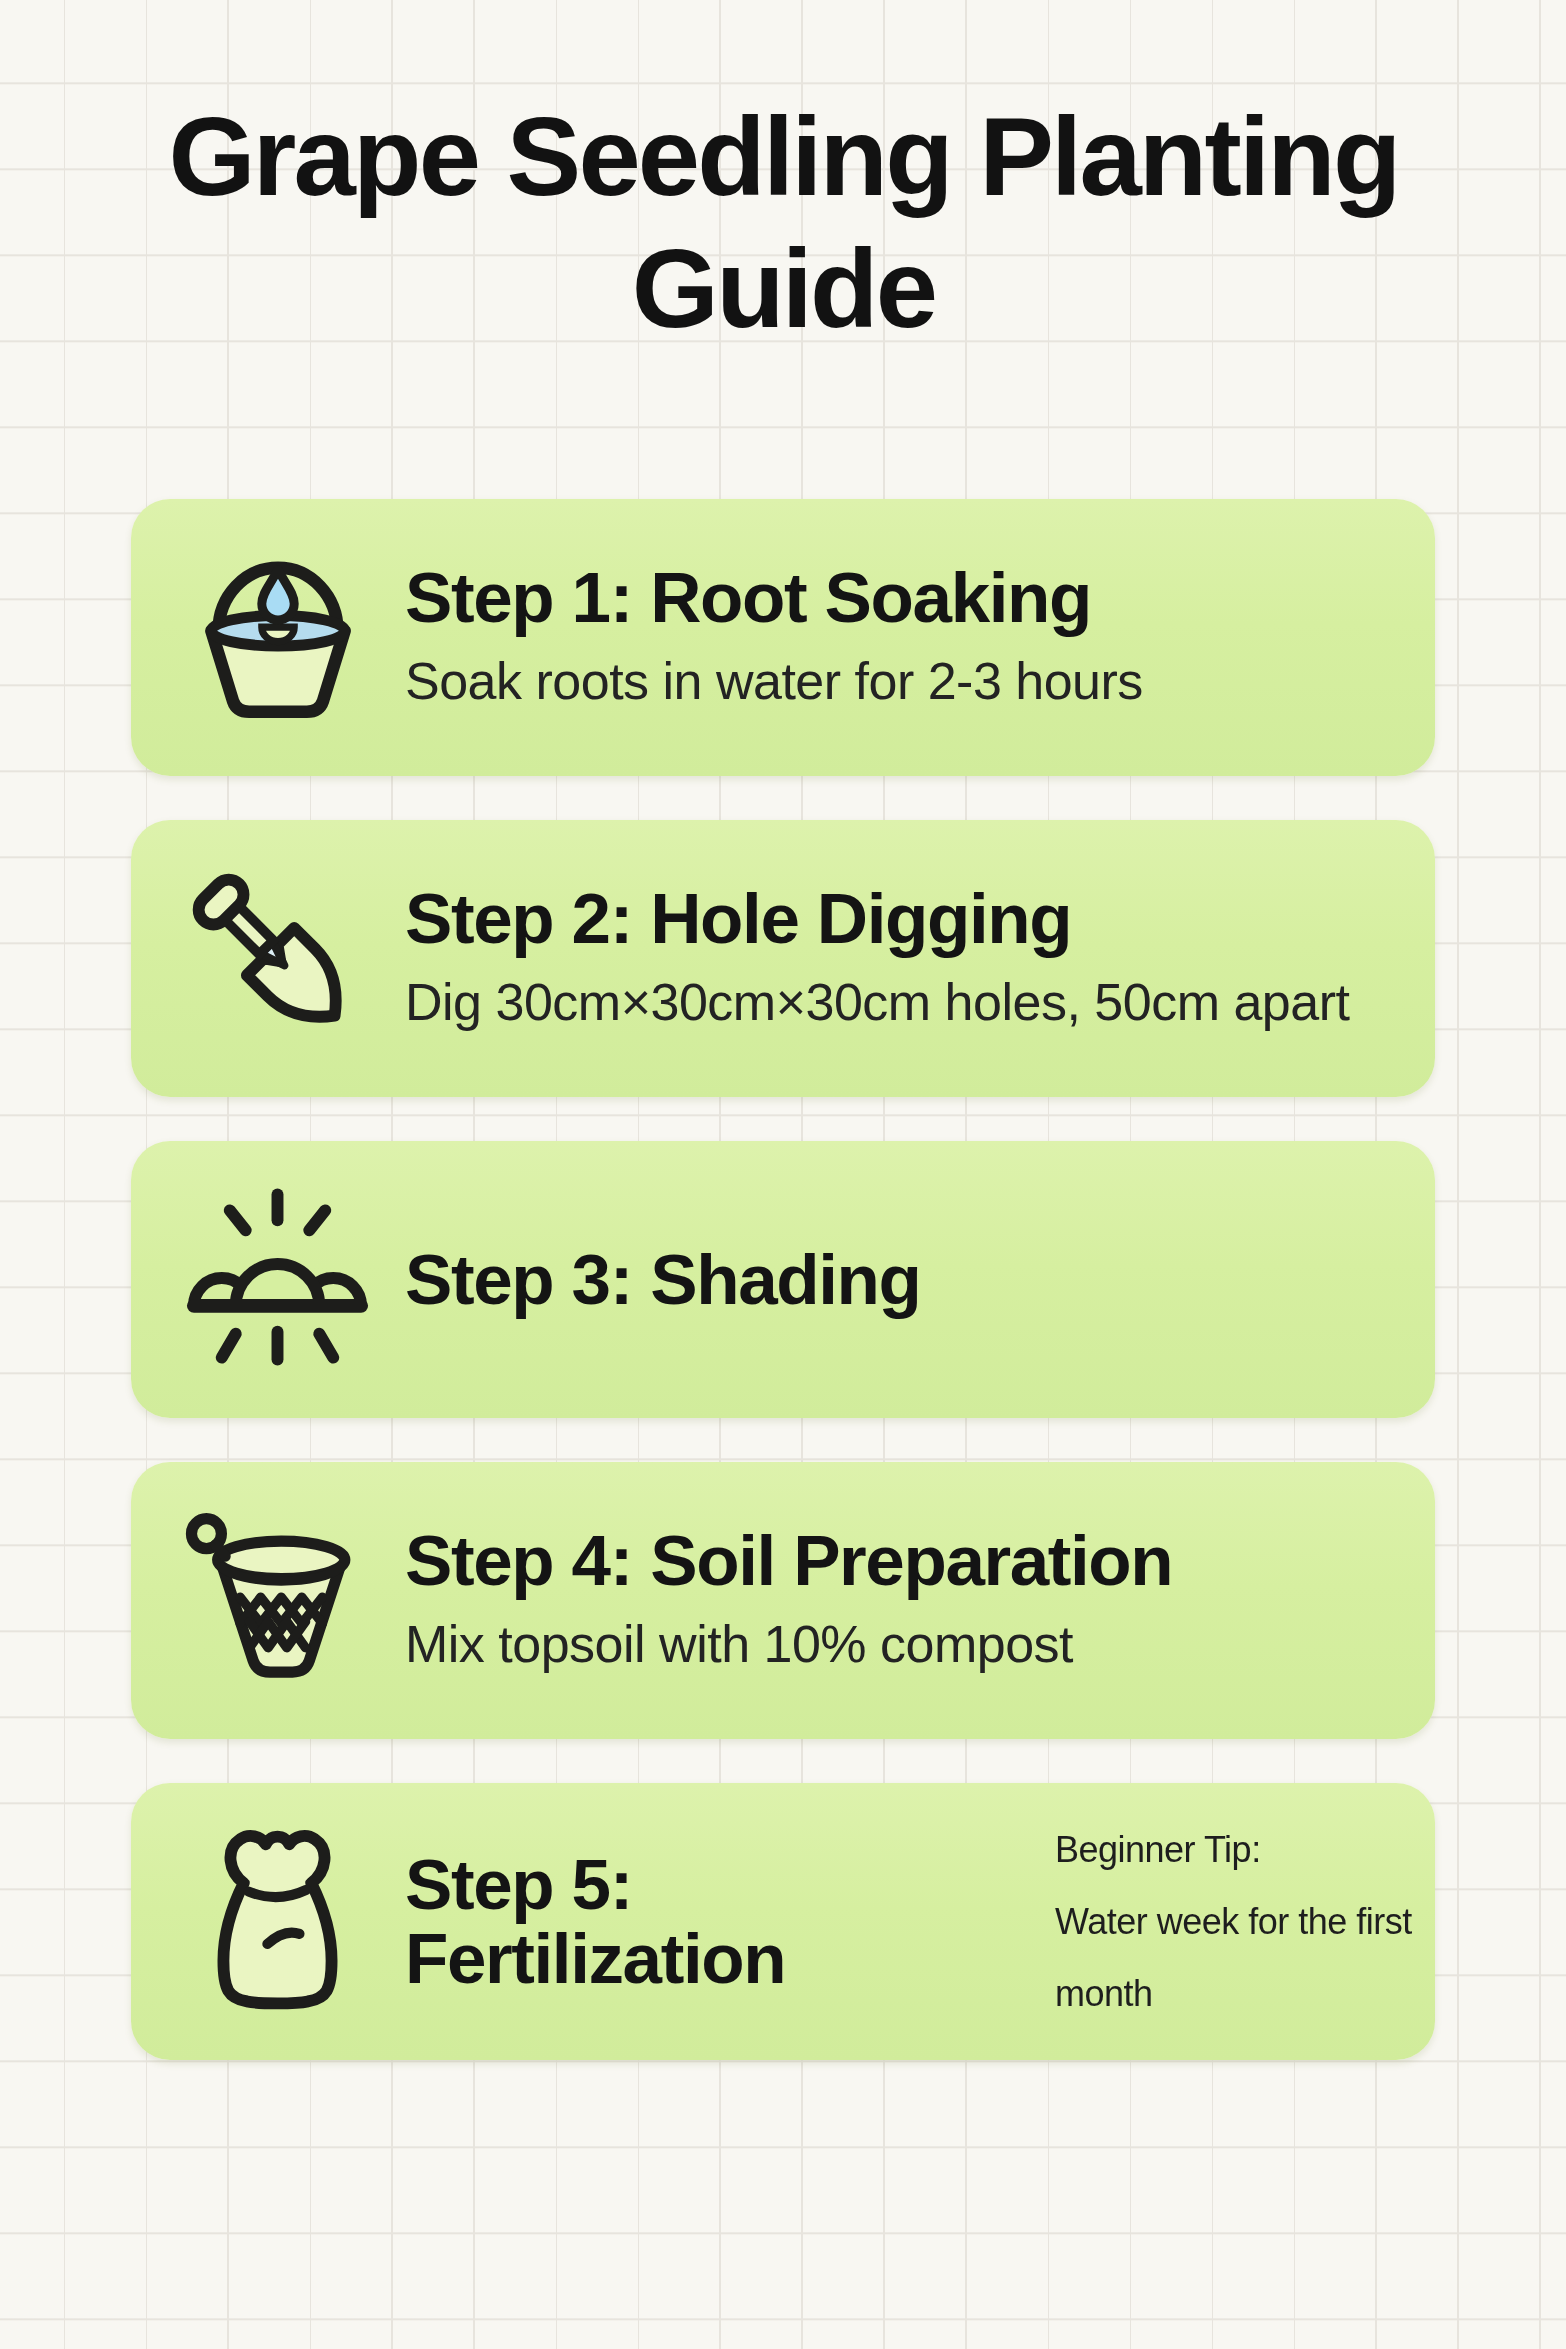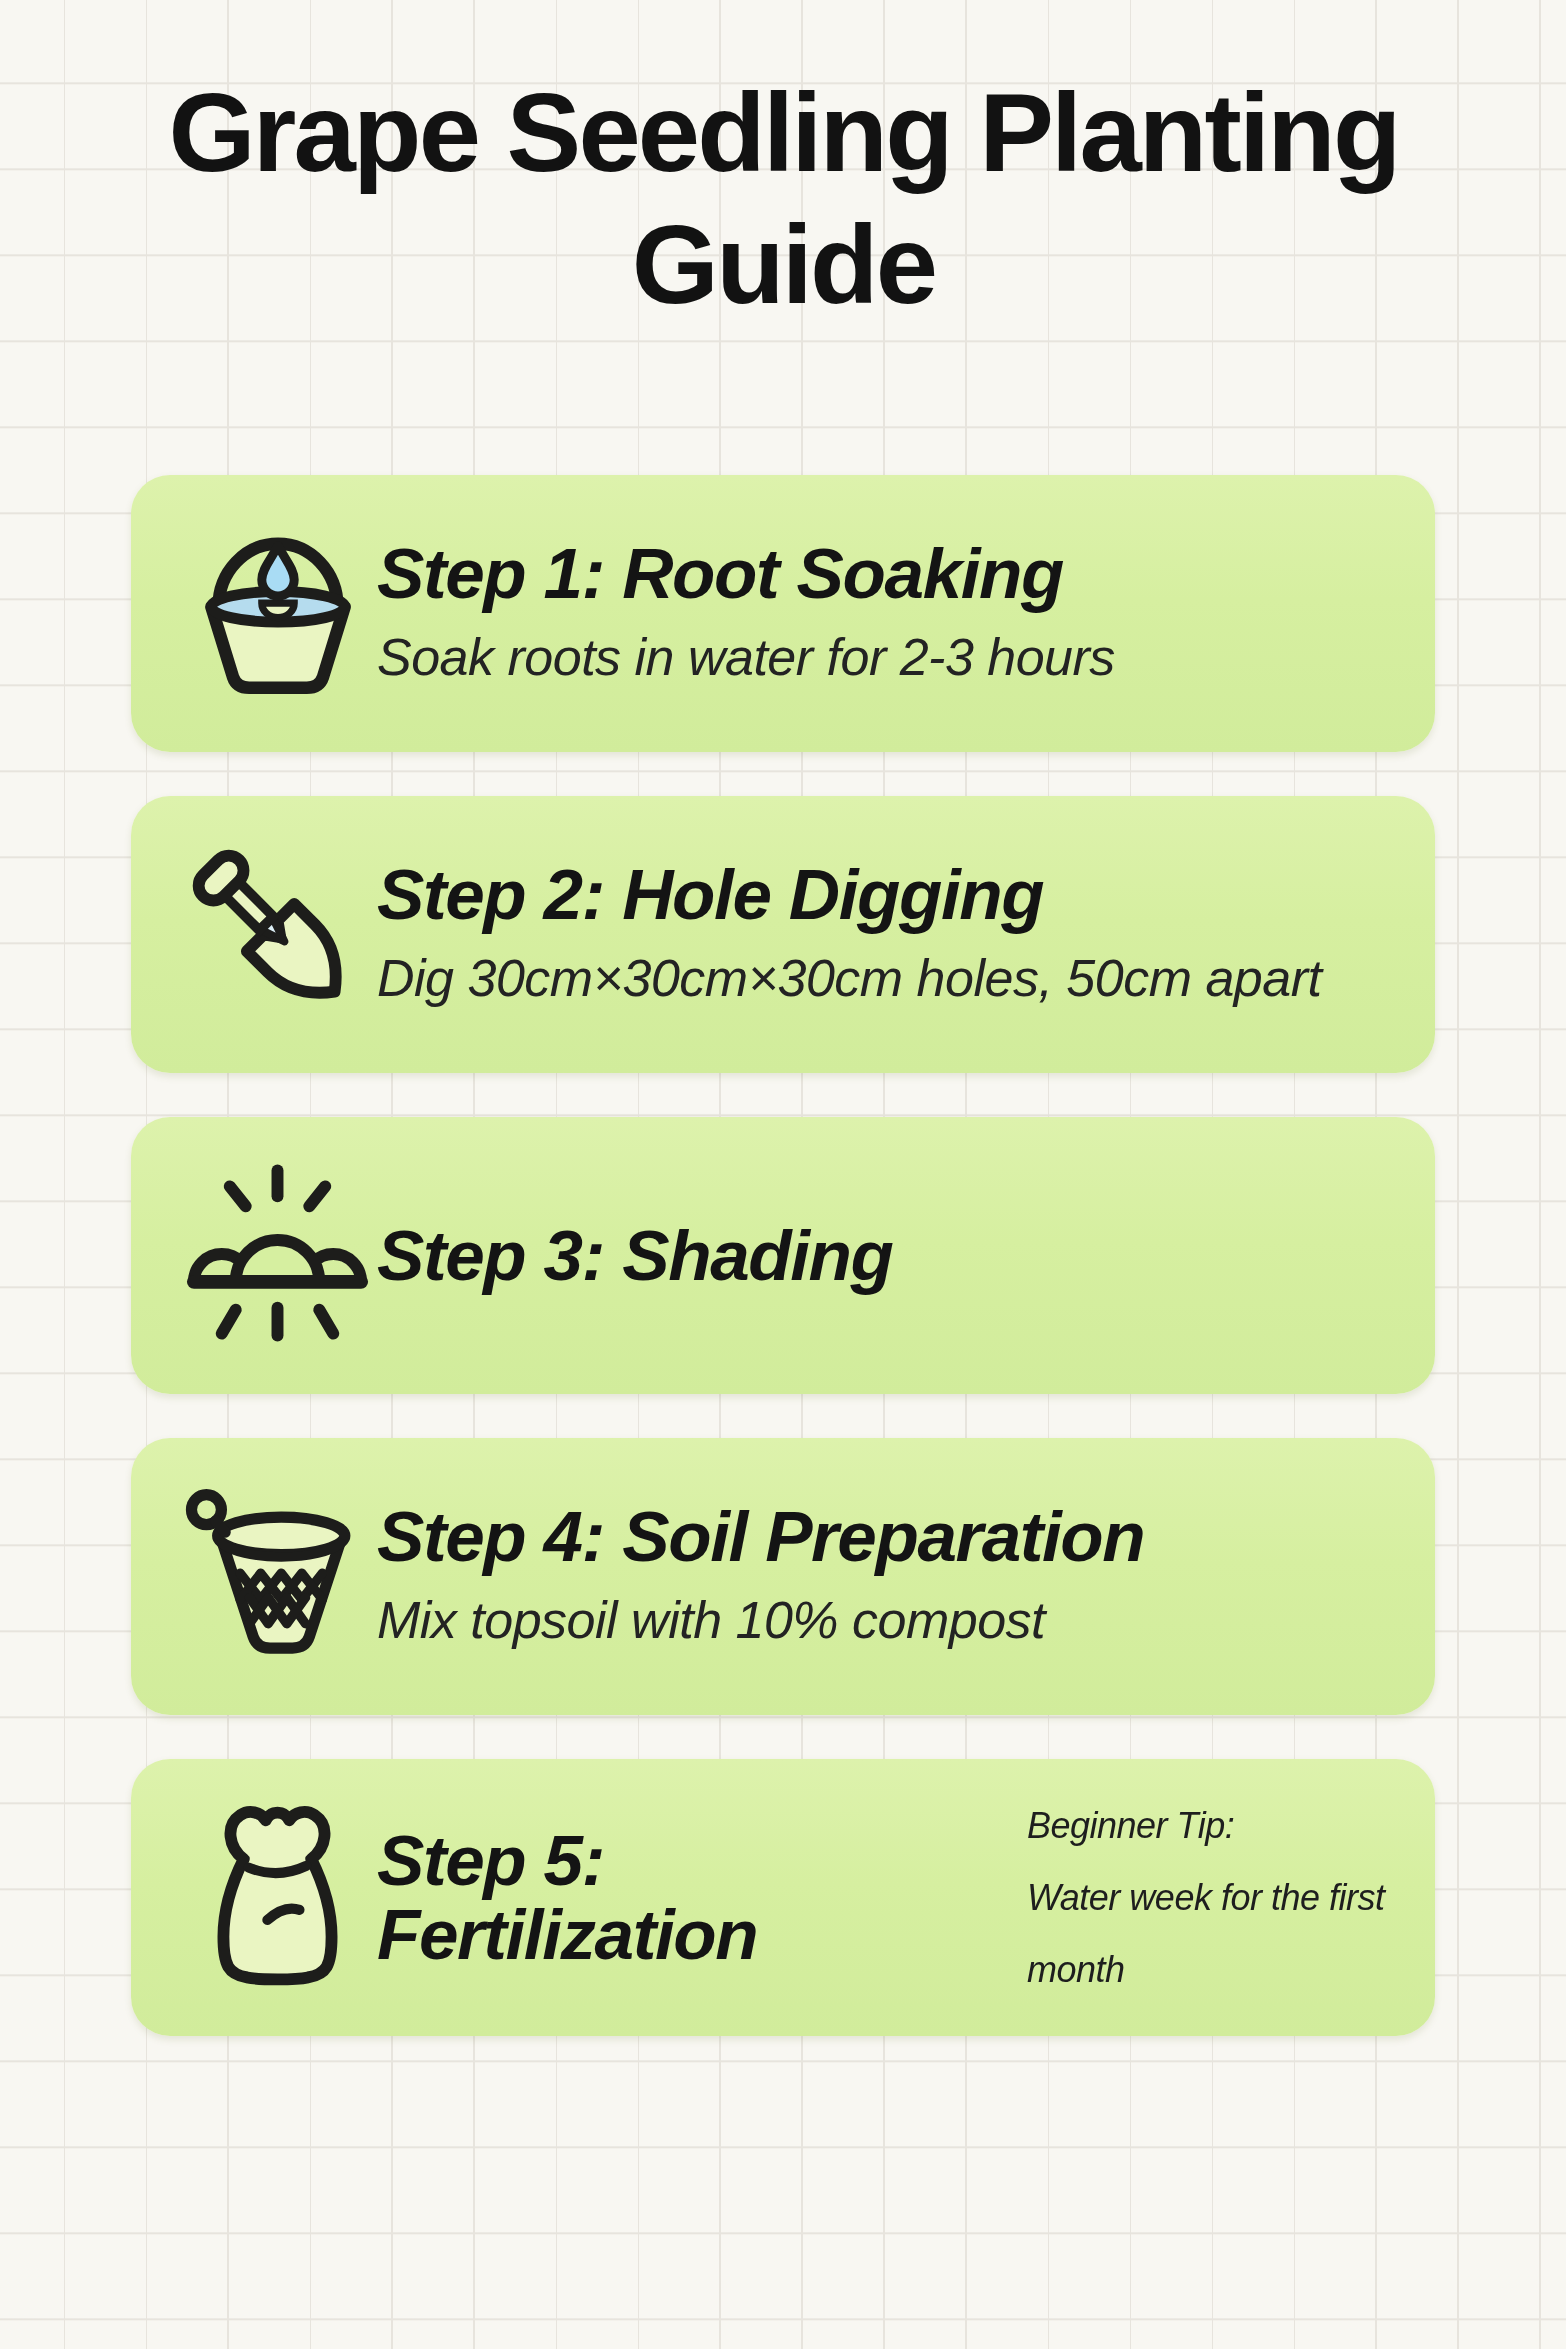--- a/index.html
+++ b/index.html
@@ -24,21 +24,21 @@
     margin:0 auto;
     background-color:var(--page-bg);
     background-image:
       linear-gradient(to right, var(--grid-line) 1.9px, transparent 1.9px),
       linear-gradient(to bottom, var(--grid-line) 1.9px, transparent 1.9px);
     background-size:82px 86px;
     background-position:-19px -3.7px;
     overflow:hidden;
   }
   .page-title{
-    padding-top:67px;
+    padding-top:91px;
     text-align:center;
     font-size:112px;
     font-weight:700;
     line-height:132px;
     letter-spacing:-2.8px;
     color:#121212;
   }
   .page-title .line{display:block;}
   .cards{margin-top:144px;}
   .card{
@@ -50,21 +50,21 @@
     box-shadow:0 3.7px 7.5px rgba(110,130,60,0.14);
     display:flex;
     align-items:center;
     padding:0 45px 0 47px;
   }
   .step-icon{
     width:199px;height:234px;
     flex:none;
     display:flex;align-items:center;justify-content:center;
   }
-  .step-text{font-style:italic;}
+  .step-text{margin-left:28px;}
   .step-title{
     font-size:71px;
     font-weight:700;
     letter-spacing:-1.4px;
     line-height:1.04;
     color:var(--ink);
   }
   .step-sub{
     margin-top:13px;
     font-size:52px;

